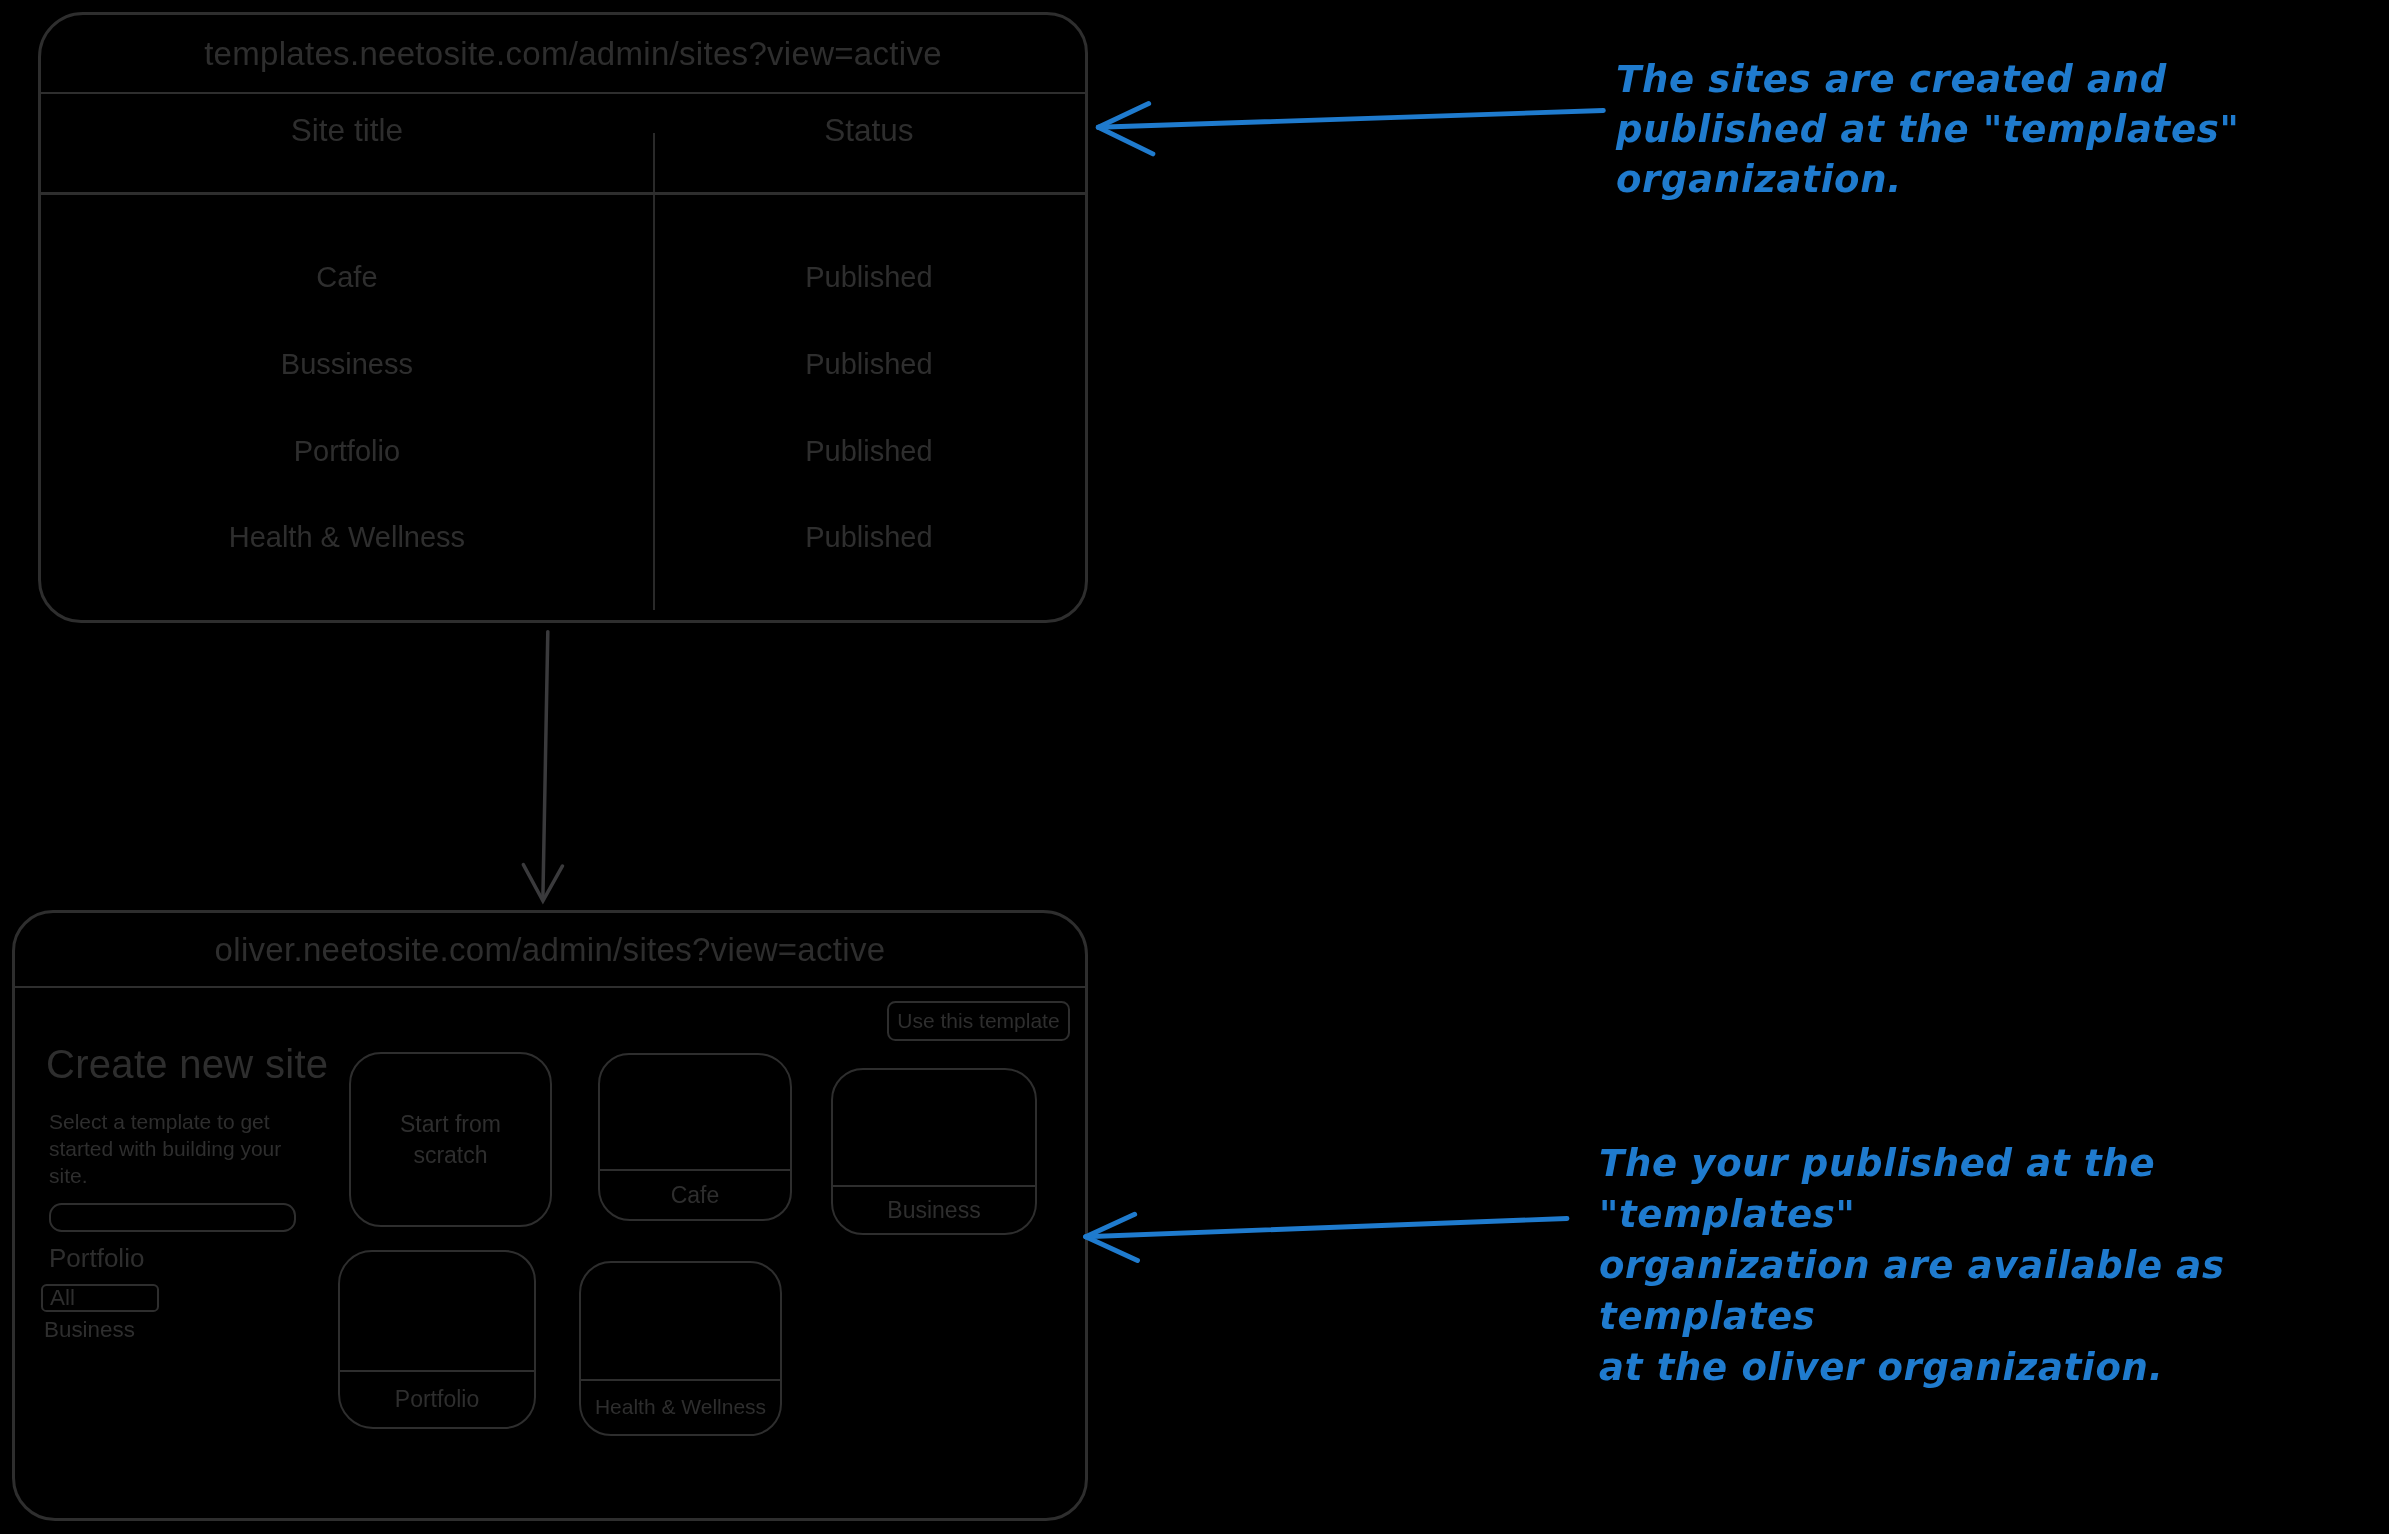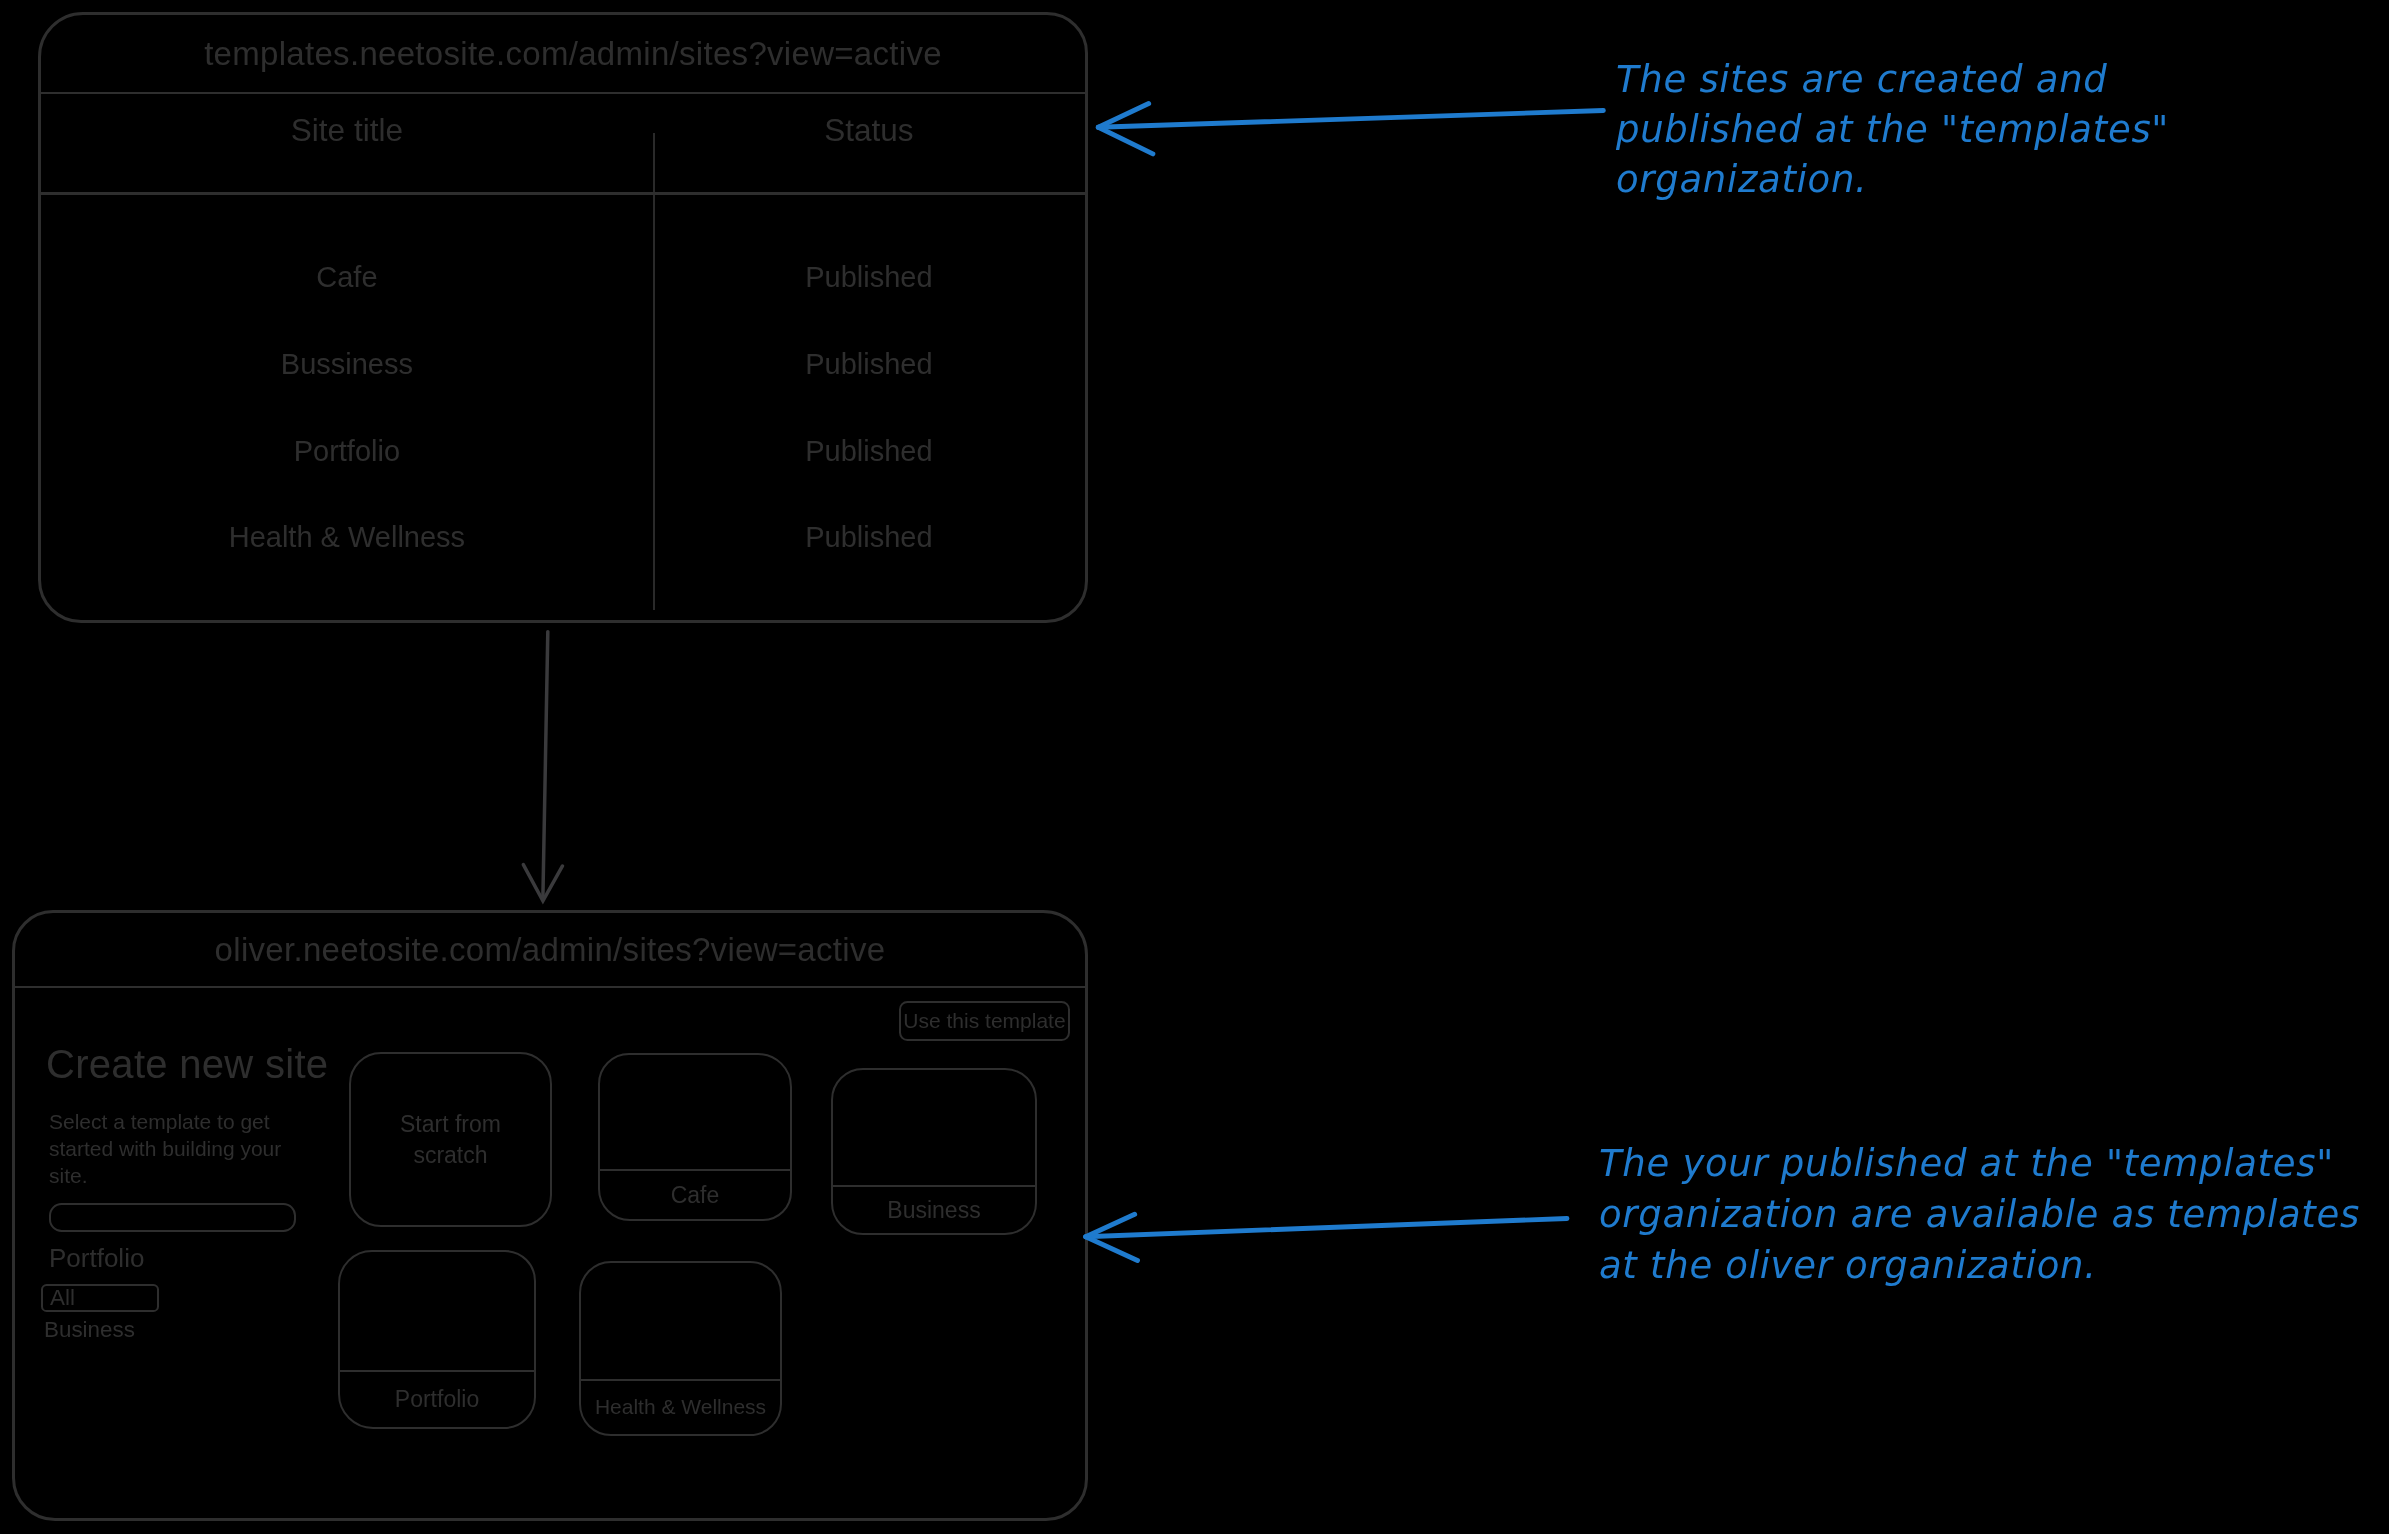--- a/index.html
+++ b/index.html
@@ -23,21 +23,21 @@
   #bottom-window .url-bar{height:73px;}
   
   .col-divider{position:absolute;left:58.6%;top:118px;bottom:9.8px;width:2.1px;background:var(--stroke-soft);}
   .header-divider{position:absolute;left:-1.4px;right:-1.4px;top:177px;height:2.8px;background:var(--stroke);}
   .t-headrow{position:absolute;left:0;right:0;top:78px;height:75px;display:flex;}
   .t-row{position:absolute;left:0;right:0;height:87px;display:flex;font-size:29px;}
   .t-cell-l{width:58.6%;display:flex;align-items:center;justify-content:center;}
   .t-cell-r{flex:1;display:flex;align-items:center;justify-content:center;}
   .t-headrow{font-size:31.5px;}
   
-  .use-template-btn{position:absolute;right:15.4px;top:88px;height:36px;padding:0 2px;
+  .use-template-btn{position:absolute;right:15.4px;top:88px;height:36px;padding:0 8px;
     border:2.1px solid var(--stroke);border-radius:8.4px;background:#000;color:var(--stroke);
     font-size:21px;display:flex;align-items:center;font-family:"Liberation Sans",sans-serif;}
   .panel-title{position:absolute;left:31px;top:129px;font-size:40px;letter-spacing:0.3px;}
   .panel-sub{position:absolute;left:34px;top:195px;width:259px;font-size:21px;line-height:27px;}
   .search-box{position:absolute;left:34px;top:290px;width:243px;height:25px;
     border:2.8px solid var(--stroke);border-radius:12.6px;background:#000;}
   .categories-label{position:absolute;left:34px;top:330px;font-size:26px;}
   .category-all{position:absolute;left:26px;top:371px;width:118px;height:28px;
     border:2.1px solid var(--stroke);border-radius:5.6px;display:flex;align-items:center;
     padding-left:7px;font-size:22.4px;box-sizing:border-box;}
@@ -57,21 +57,21 @@
   #card-business .card-top{height:115px;flex:none;}
   #card-business .card-label{flex:1;}
   #card-portfolio{left:323px;top:337px;width:194px;height:175px;border-radius:34px 31px 32px 35px;}
   #card-portfolio .card-top{height:118px;flex:none;}
   #card-portfolio .card-label{flex:1;}
   #card-health{left:564px;top:348px;width:199px;height:171px;border-radius:32px;}
   #card-health .card-top{height:116px;flex:none;}
   #card-health .card-label{flex:1;font-size:21px;line-height:24.5px;}
   
   .annotation{position:absolute;color:var(--blue);font-family:"DejaVu Sans",sans-serif;
-    font-style:italic;font-weight:400;font-size:37px;letter-spacing:0.7px;}
+    font-style:italic;font-weight:700;font-size:37px;letter-spacing:0.7px;}
   #annotation-top{left:1616px;top:55px;line-height:50px;}
   #annotation-bottom{left:1599px;top:1138px;line-height:51px;}
   
   #arrows{position:absolute;left:0;top:0;width:2389px;height:1534px;pointer-events:none;}
 </style>
 </head>
 <body>
 
 <div id="canvas">
 

